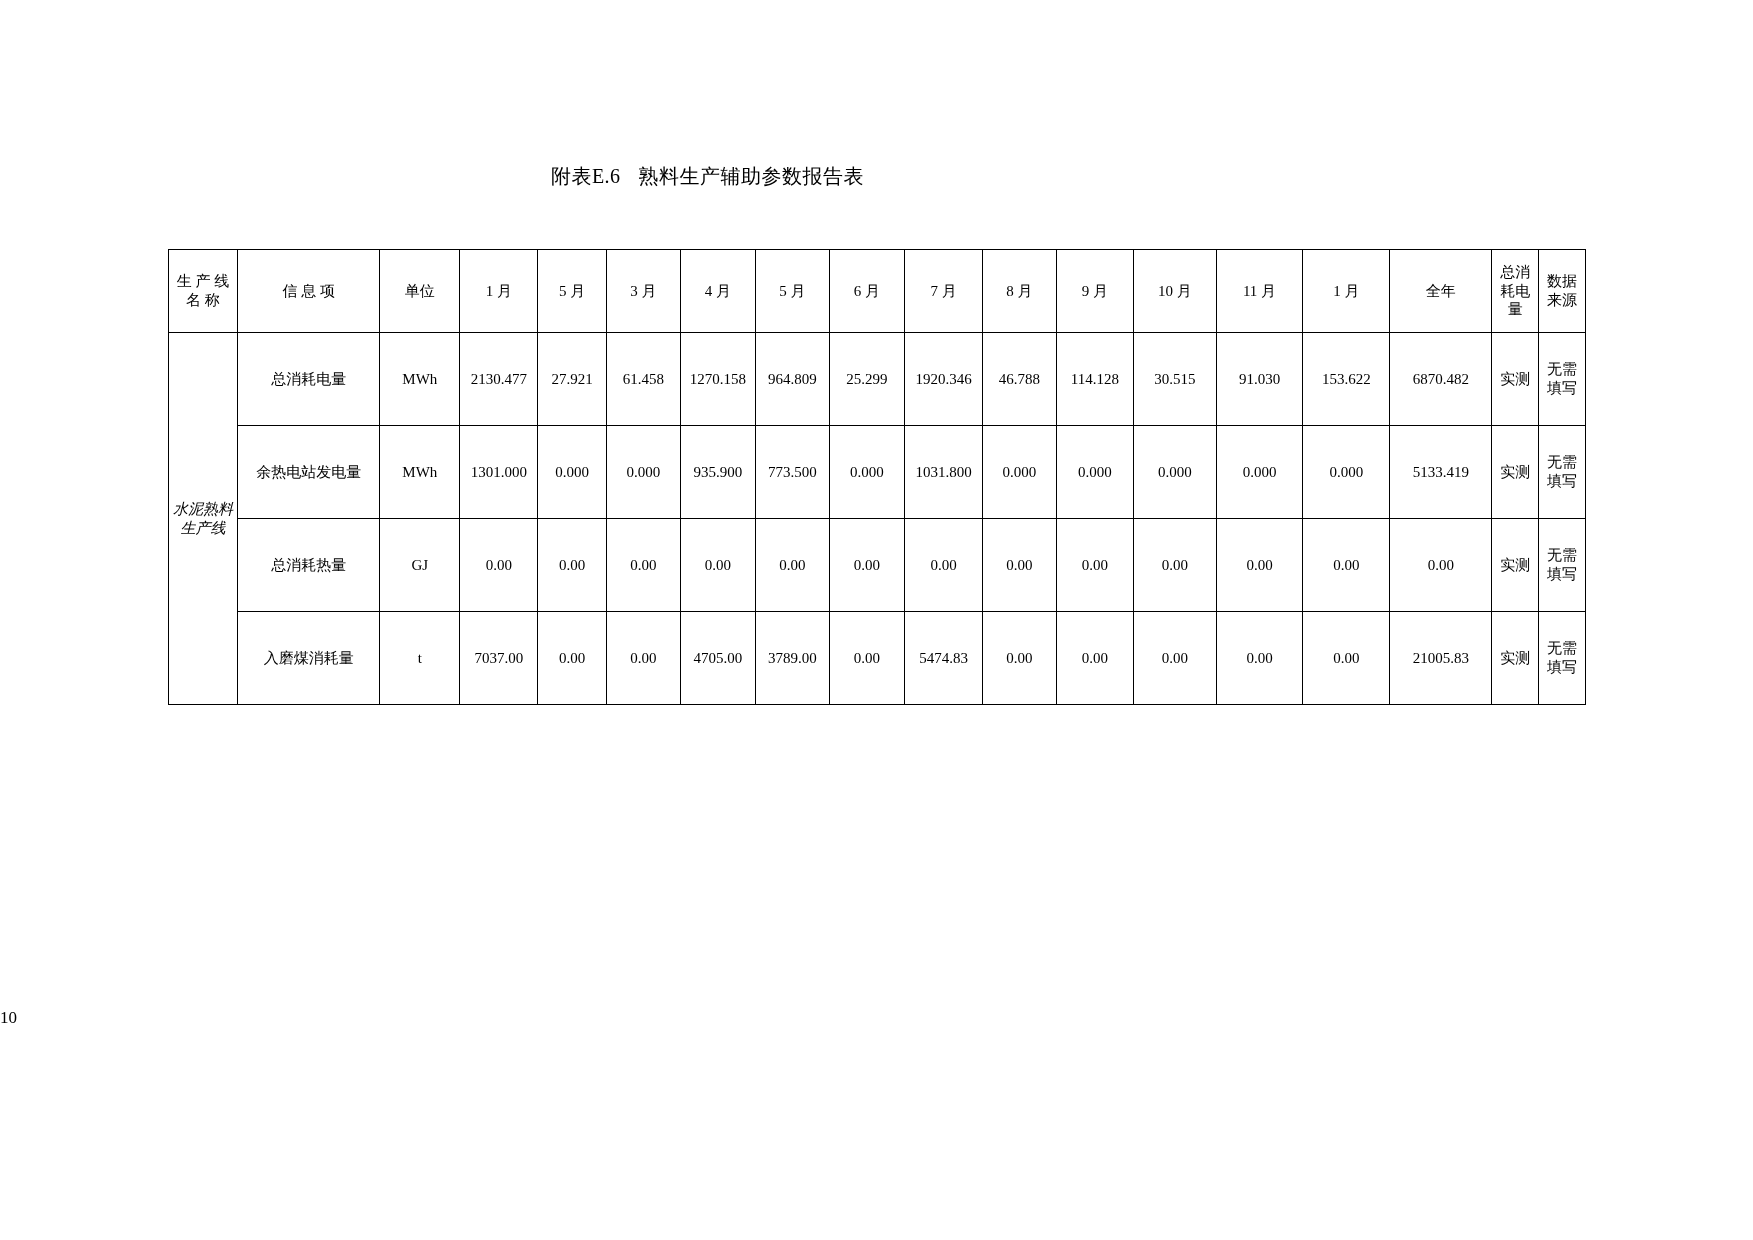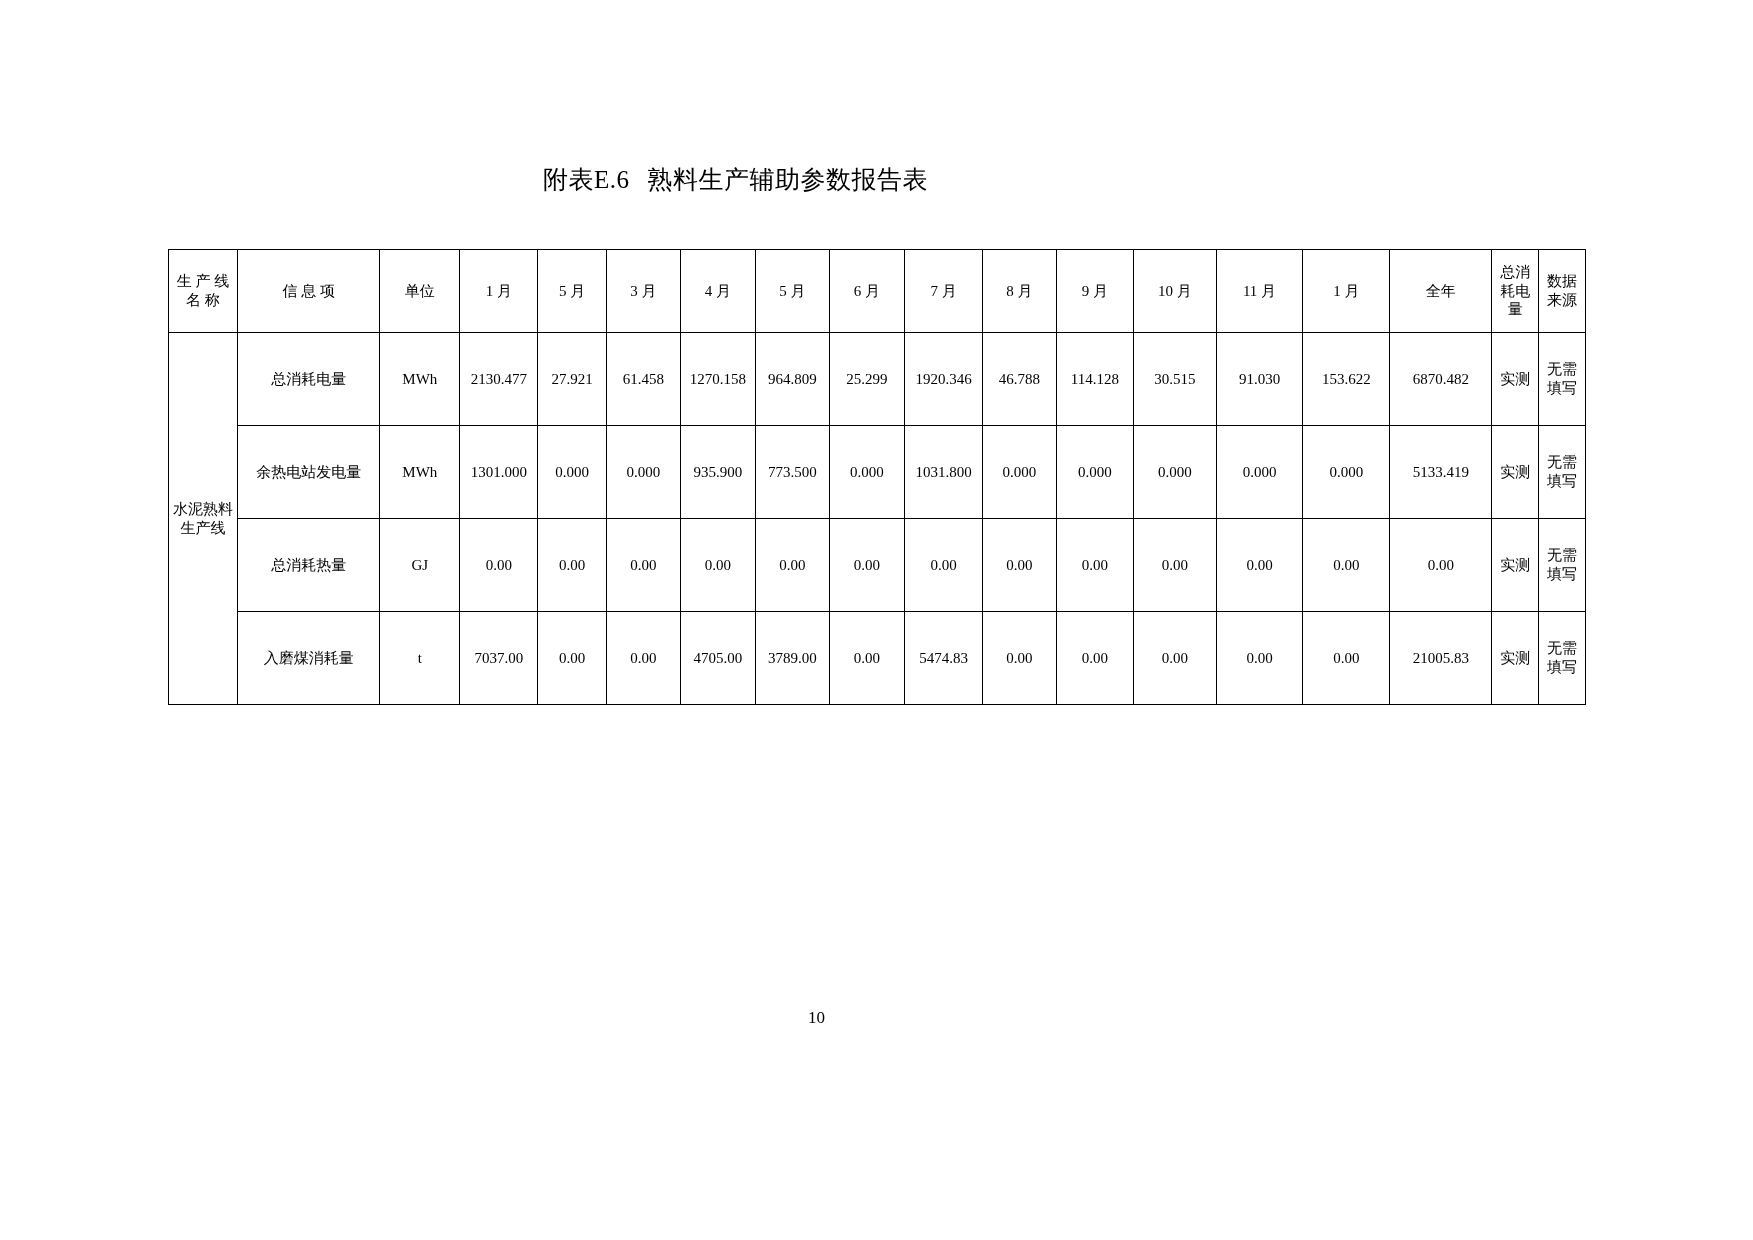--- a/index.html
+++ b/index.html
@@ -20,24 +20,23 @@
     width: 1753px;
     height: 1240px;
     box-sizing: border-box;
   }
   .doc-title {
     position: absolute;
     top: 163px;
     left: 0;
     width: 1415px;
     text-align: center;
-    font-size: 25px;
+    font-size: 20px;
     letter-spacing: 0.5px;
     font-family: "Liberation Serif", "DejaVu Serif", serif;
-    padding-left: 28px;
   }
   .doc-title .title-gap {
     display: inline-block;
     width: 18px;
   }
   table.main-table {
     position: absolute;
     top: 205px;
     left: 168px;
     width: 1418px;
@@ -58,34 +57,35 @@
   td.hdr {
     height: 78px;
     font-size: 15px;
   }
   td.body-cell {
     height: 88px;
   }
   td.linename {
     font-size: 15px;
     line-height: 1.45;
+    font-style: italic;
   }
   td.info {
     font-size: 15px;
   }
   td.vertical {
     font-size: 15px;
     line-height: 1.35;
   }
   .page-number {
     position: absolute;
     top: 1008px;
-    left: 8px;
+    left: 0;
     width: 1617px;
-    text-align: center;
+    text-align: left;
     font-size: 17px;
     font-family: "Liberation Serif", "DejaVu Serif", serif;
   }
 </style>
 </head>
 <body>
 
 <div class="page">
 
   <div class="doc-title">

